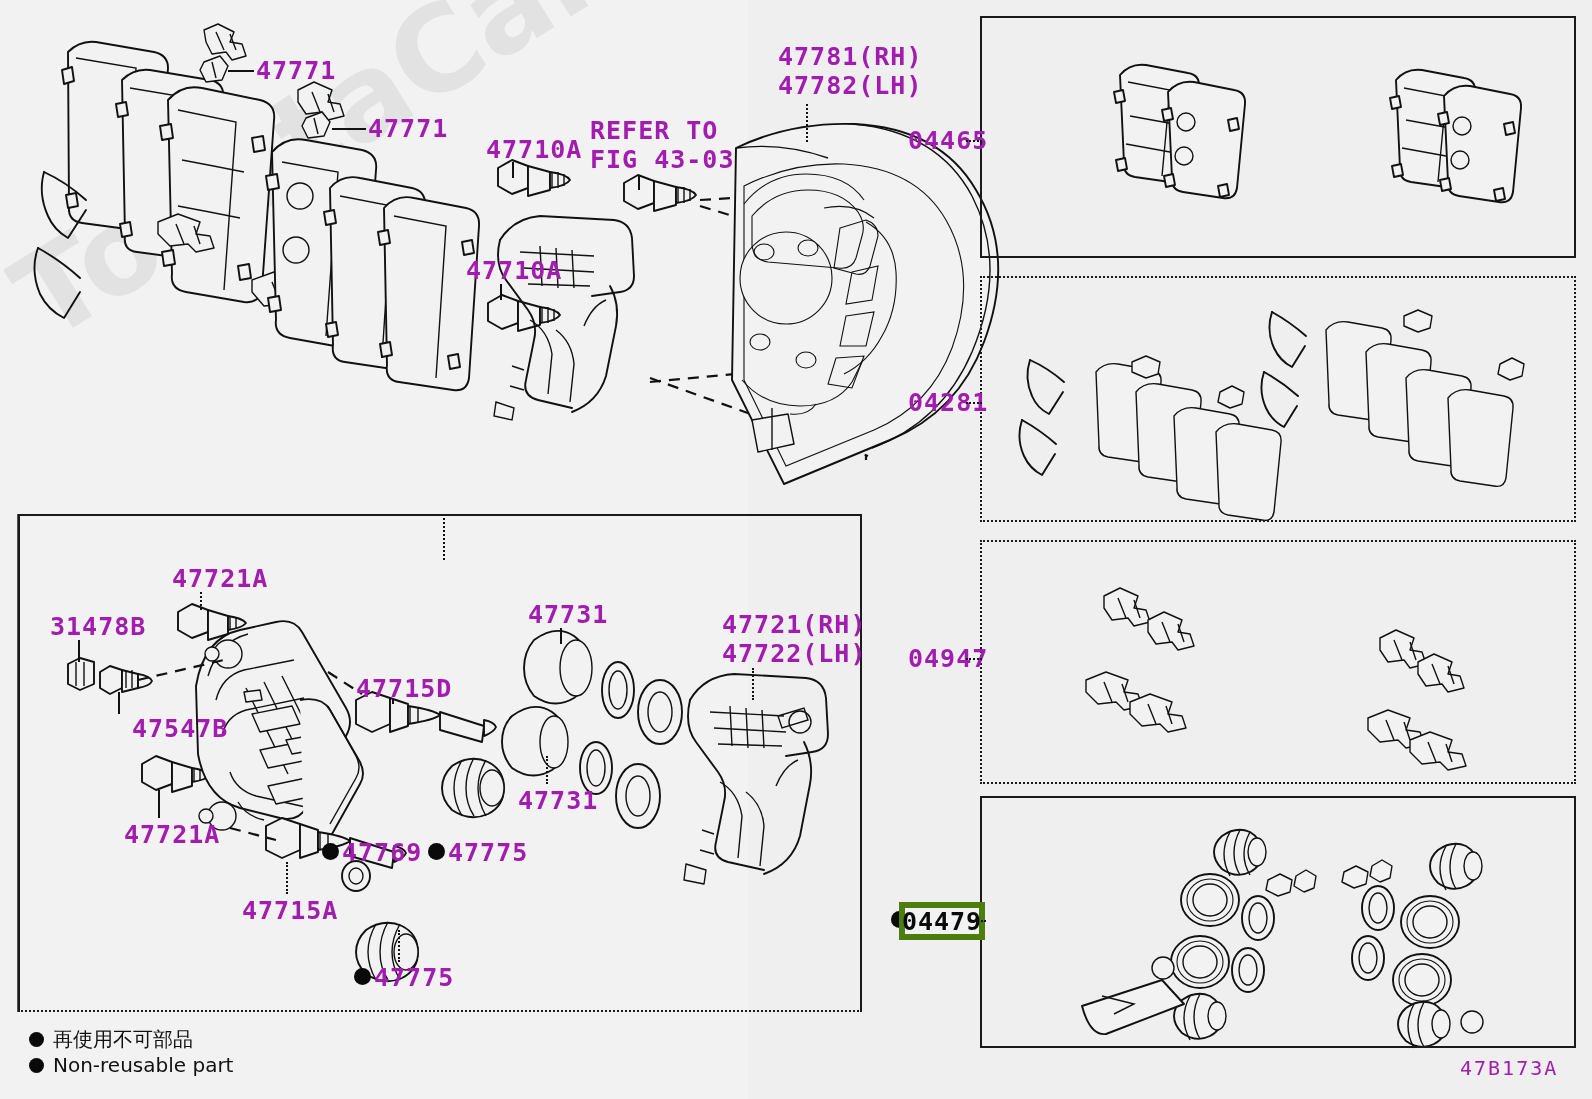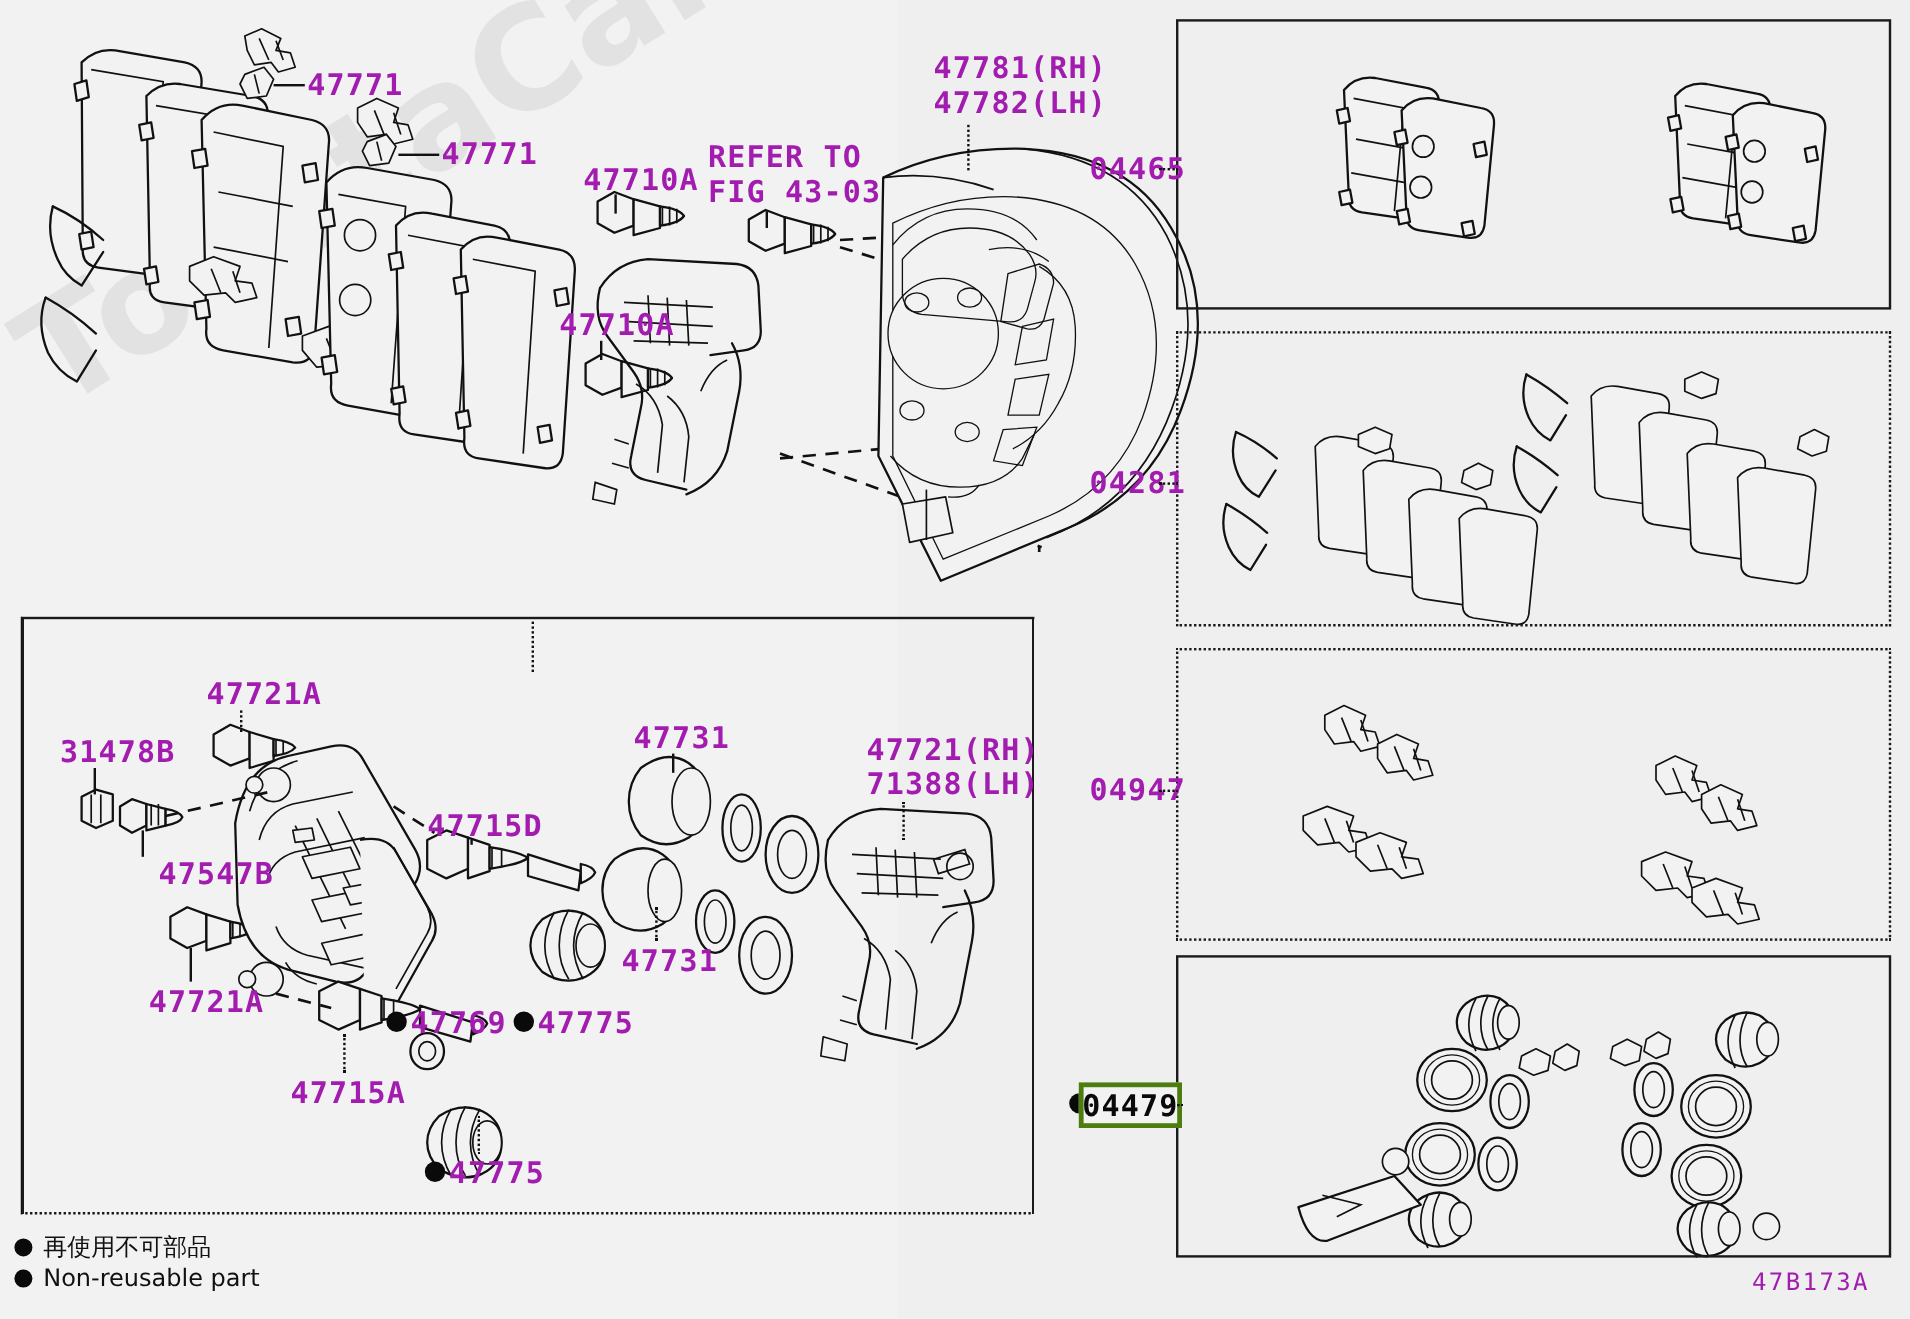--- a/index.html
+++ b/index.html
@@ -21,21 +21,21 @@
   .doth{position:absolute;height:0;border-top:2px dotted #111;}
 
   .dot{position:absolute;width:17px;height:17px;border-radius:50%;background:#0a0a0a;}
 
   .panel{position:absolute;box-sizing:border-box;}
   .panel.dotted{border:2px dotted #1a1a1a;}
   .panel.solid{border:2px solid #1a1a1a;}
   .panel.mix{border-left:2px solid #1a1a1a;border-top:2px solid #1a1a1a;
              border-right:2px solid #1a1a1a;border-bottom:2px dotted #1a1a1a;}
 
-  .hl{position:absolute;border:4px solid #4d7c0f;background:#f2f2f2;
+  .hl{position:absolute;border:6px solid #4d7c0f;background:#f2f2f2;
       box-sizing:border-box;display:flex;align-items:center;justify-content:center;}
   .hl span{font-size:25px;font-weight:700;color:#0a0a0a;letter-spacing:1px;}
 
   .legend{position:absolute;font-size:19px;color:#111;}
   .legend .row{display:flex;align-items:center;gap:9px;height:26px;}
   .legend .bullet{width:15px;height:15px;border-radius:50%;background:#0a0a0a;display:inline-block;}
   .legend .jp{font-family:"DejaVu Sans","Liberation Sans",sans-serif;font-size:20px;}
   .legend .en{font-family:"DejaVu Sans","Liberation Sans",sans-serif;font-size:20px;}
 
   .wm{position:absolute;left:-10px;top:250px;width:900px;
@@ -467,21 +467,21 @@
   <div class="lbl pn" style="left:242px;top:896px;">47715A</div>
   <div class="dotv" style="left:286px;top:862px;height:32px;"></div>
 
   <div class="lbl pn" style="left:528px;top:600px;">47731</div>
   <div class="leader v" style="left:560px;top:628px;height:16px;"></div>
 
   <div class="lbl pn" style="left:518px;top:786px;">47731</div>
   <div class="dotv" style="left:546px;top:756px;height:28px;"></div>
 
   <div class="lbl rh" style="left:722px;top:610px;">47721(RH)
-71388(LH)</div>
+47722(LH)</div>
   <div class="dotv" style="left:752px;top:668px;height:32px;"></div>
 
   <div class="dot" style="left:322px;top:843px;"></div>
   <div class="lbl pn" style="left:342px;top:838px;">47769</div>
   <div class="dotv" style="left:356px;top:866px;height:0px;"></div>
 
   <div class="dot" style="left:428px;top:843px;"></div>
   <div class="lbl pn" style="left:448px;top:838px;">47775</div>
   <div class="dotv" style="left:462px;top:866px;height:-0px;"></div>
 
@@ -497,21 +497,21 @@
 
   <div class="lbl pn" style="left:908px;top:644px;">04947</div>
   <div class="doth" style="left:966px;top:658px;width:16px;"></div>
 
   <div class="dot" style="left:891px;top:911px;"></div>
   <div class="hl" style="left:899px;top:902px;width:86px;height:38px;">
     <span>04479</span>
   </div>
   <div class="doth" style="left:974px;top:920px;width:12px;"></div>
 
-  <div class="legend" style="left:12px;top:1026px;">
+  <div class="legend" style="left:29px;top:1026px;">
     <div class="row">
       <span class="bullet"></span>
       <span class="jp">再使用不可部品</span>
     </div>
     <div class="row">
       <span class="bullet"></span>
       <span class="en">Non-reusable part</span>
     </div>
   </div>
 

